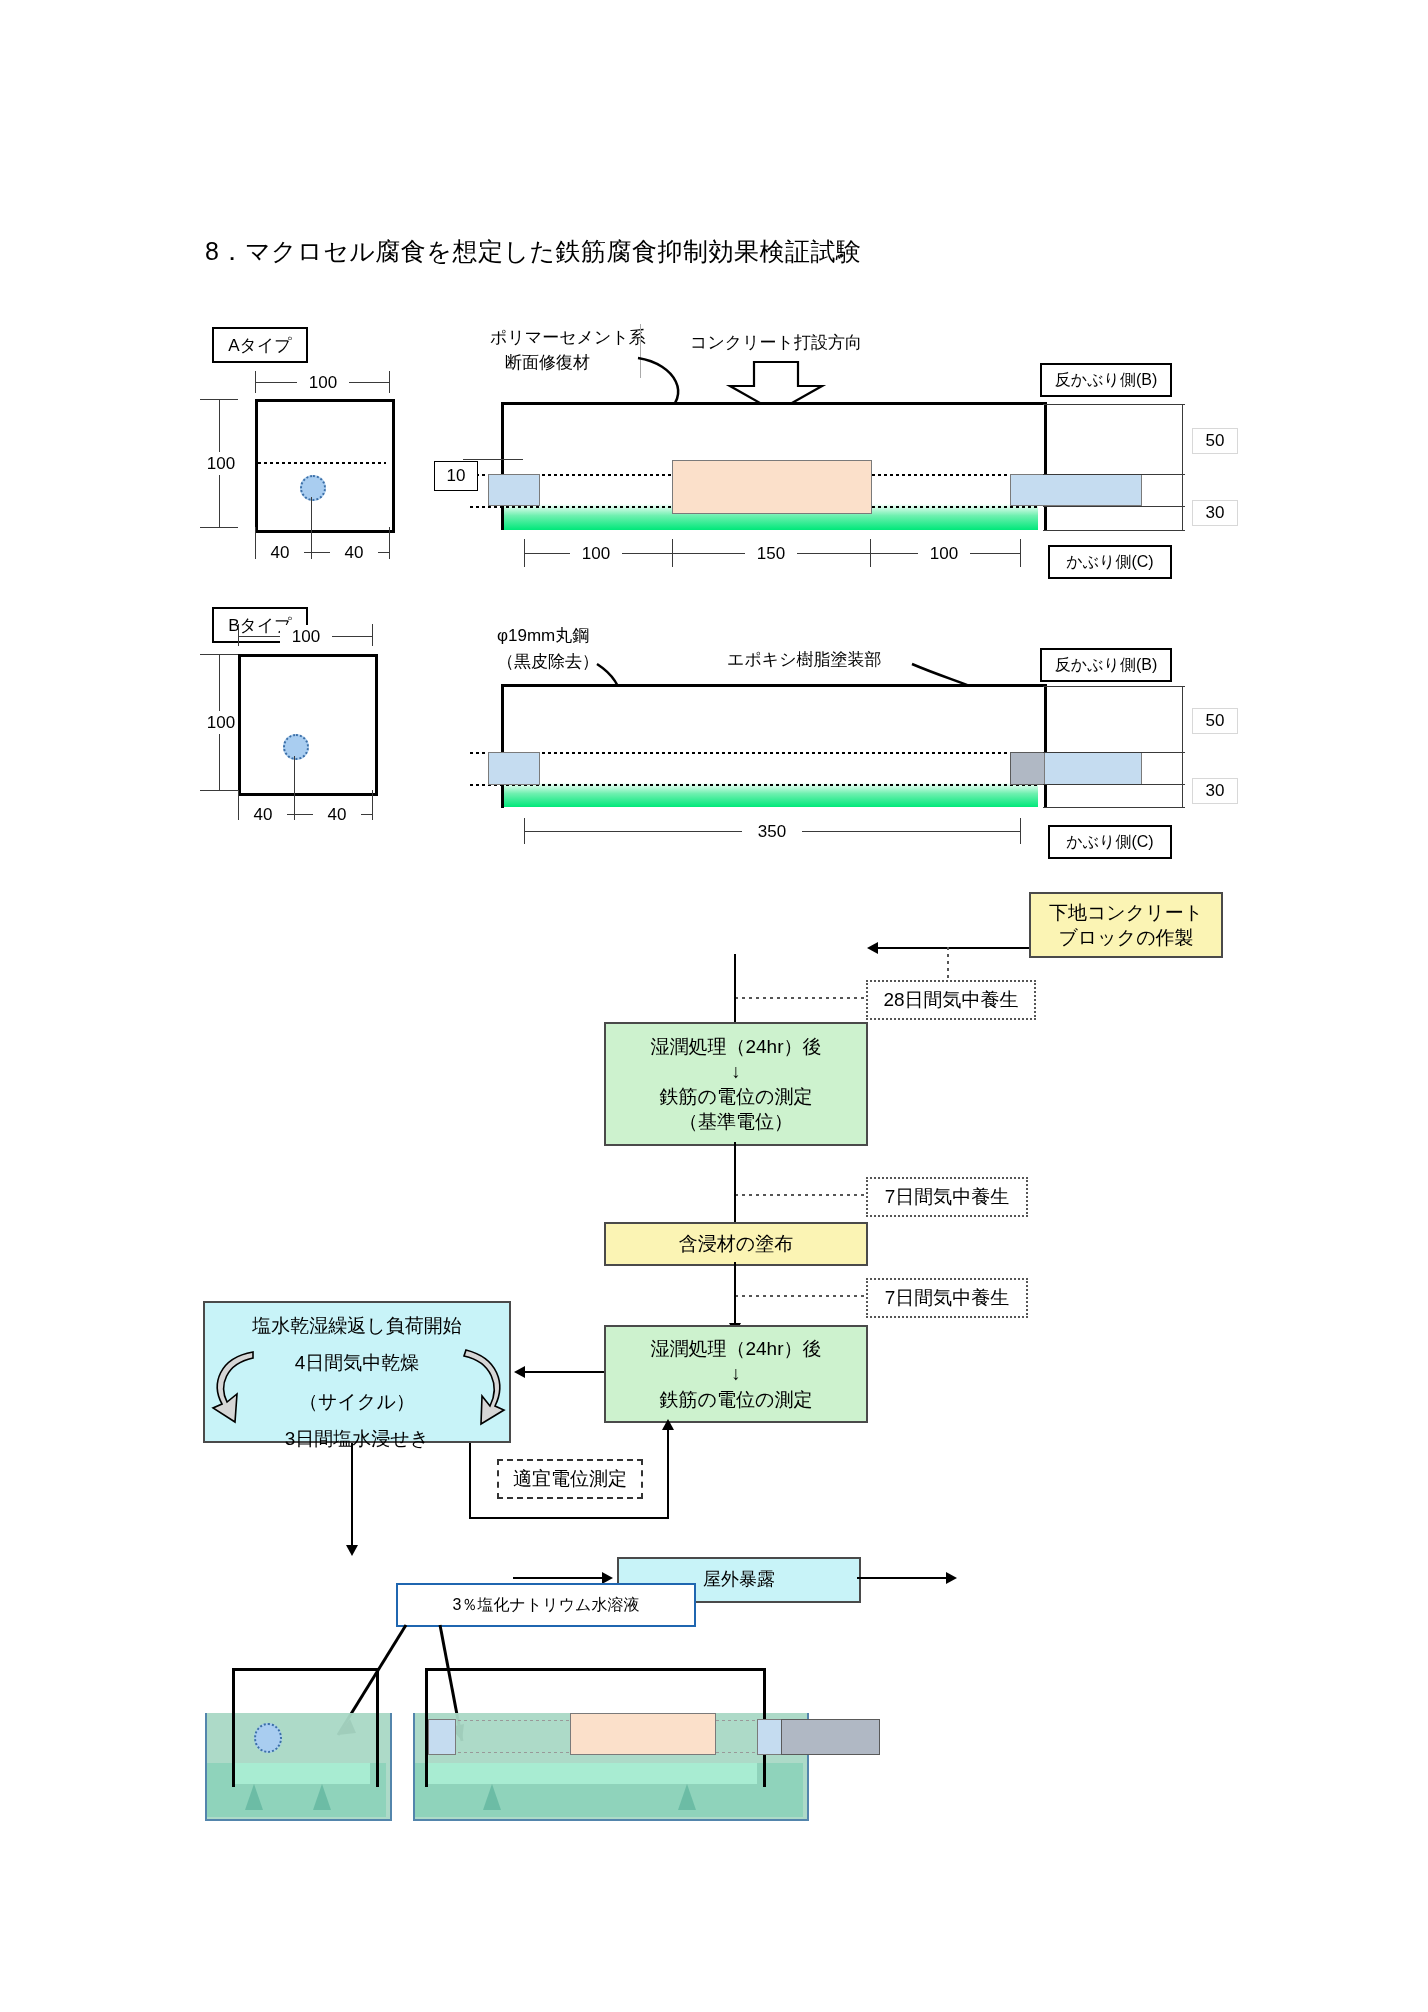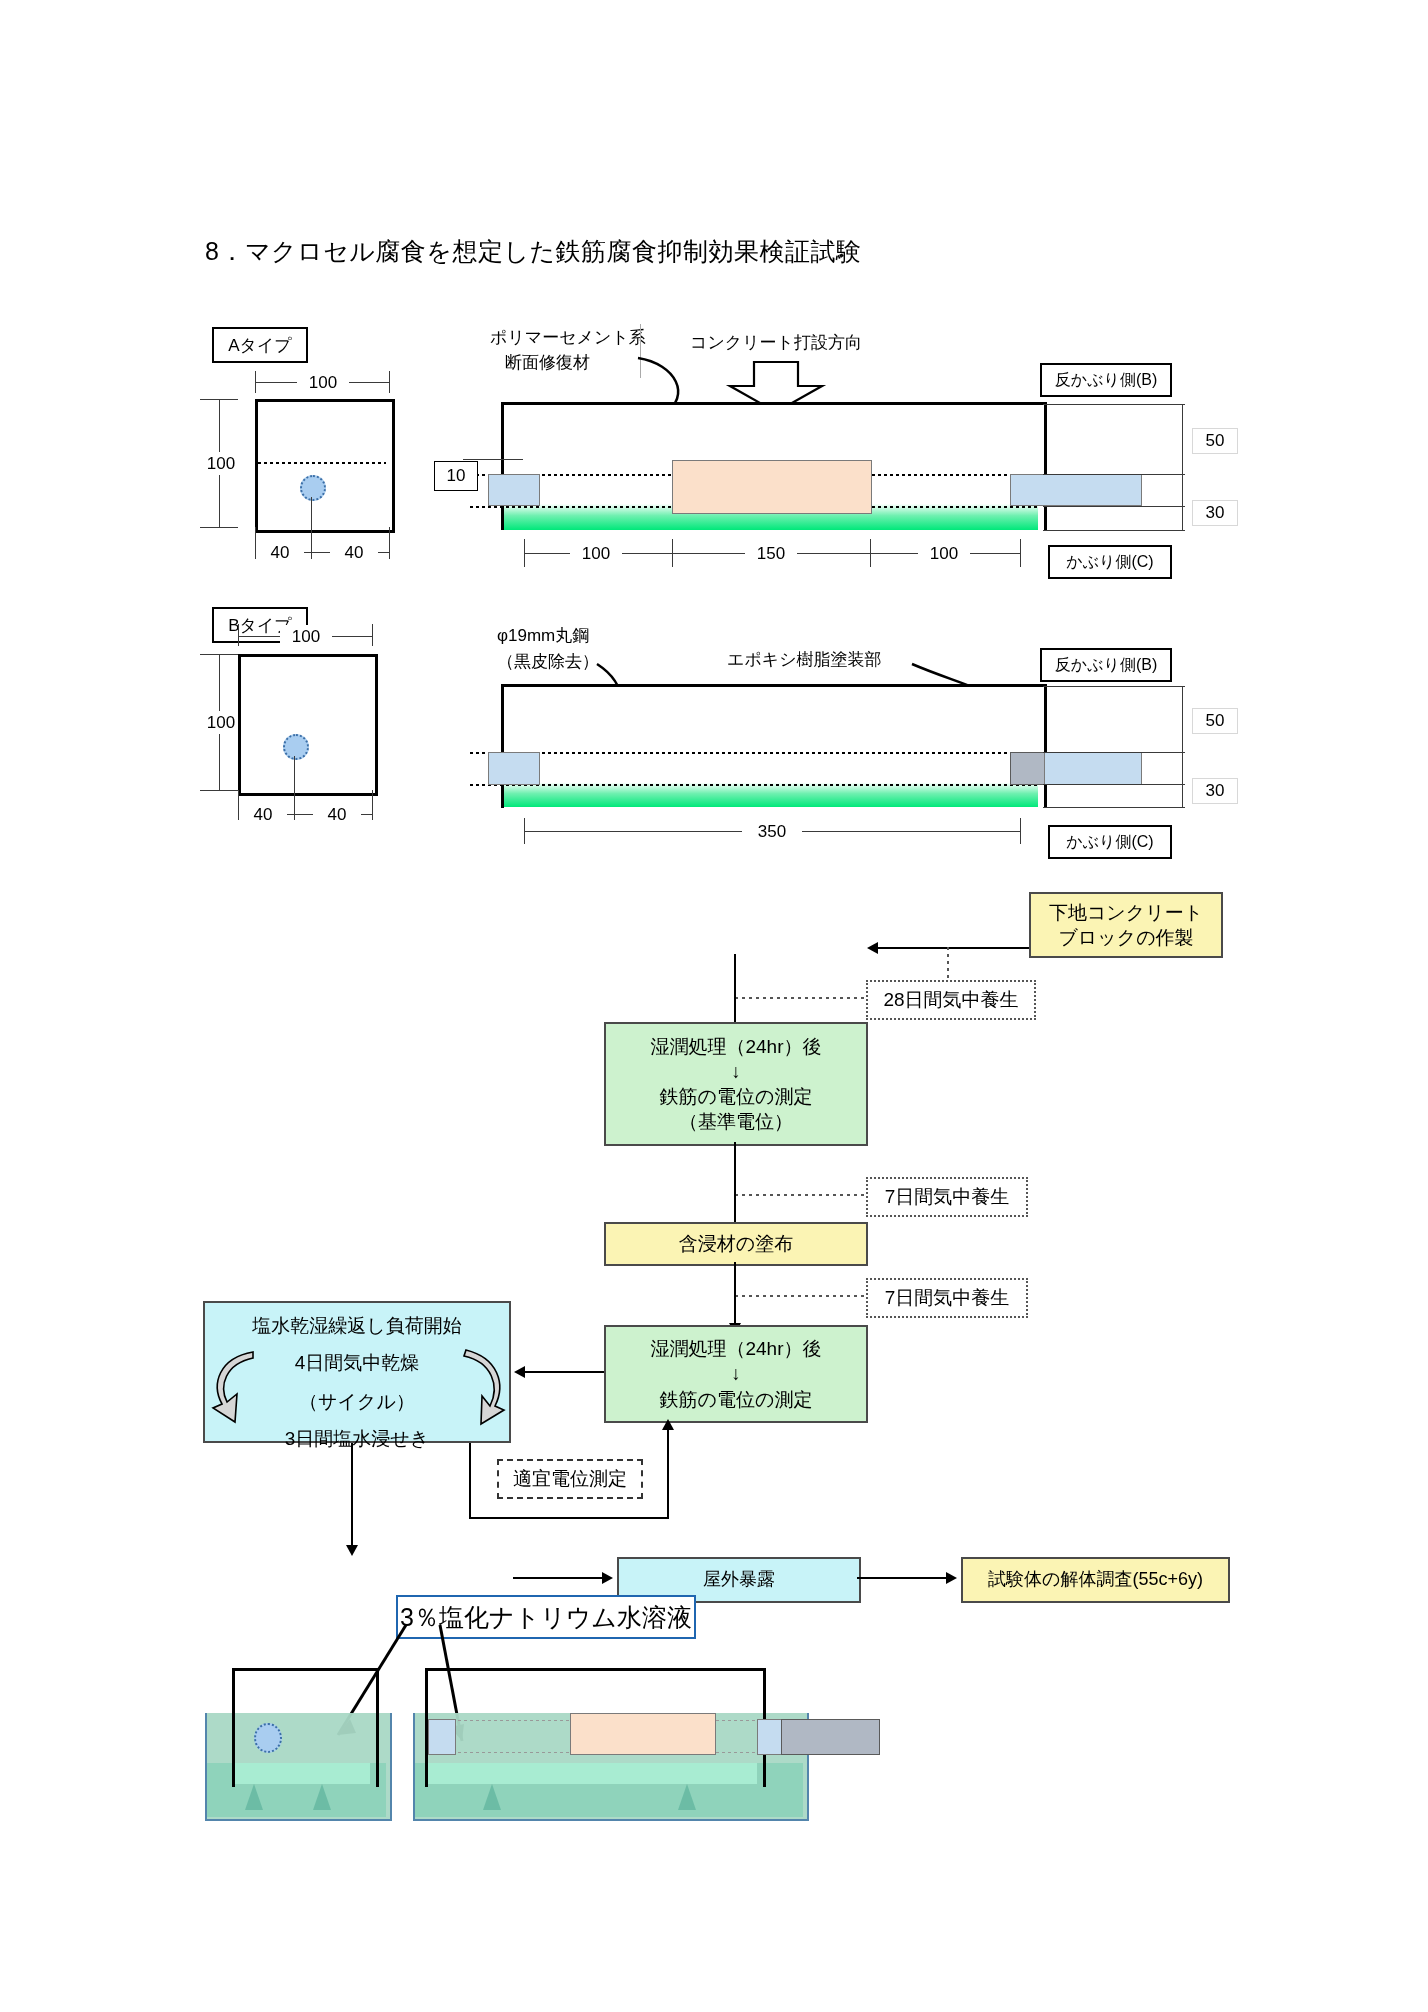--- a/index.html
+++ b/index.html
@@ -67,22 +67,22 @@
   
   .tank{
     background:#a9d9c6;border:2px solid #4a7fa8;border-top:none;
     opacity:.95;
   }
   .tank-liquid{background:#8fd3bb;}
   .inner-liquid{background:#a8ecd2;}
   .support{width:0;height:0;border-left:9px solid transparent;
            border-right:9px solid transparent;border-bottom:26px solid #63b6a0;opacity:.8;}
   .saltbox{
-    border:2px solid #1f66b0;background:#fff;font-size:25px;
-    display:flex;align-items:center;justify-content:center;color:#000;margin-top:12px;
+    border:2px solid #1f66b0;background:#fff;font-size:16px;
+    display:flex;align-items:center;justify-content:center;color:#000;
   }
   svg{overflow:visible;}
 </style>
 </head>
 <body>
 
 <div id="page">
 
   <div class="abs txt" id="h-main">8．マクロセル腐食を想定した鉄筋腐食抑制効果検証試験</div>
 
@@ -293,23 +293,20 @@
 
   <div class="abs arrow-line-h" style="left:513px;top:1577px;width:90px;"></div>
   <div class="abs ah-right" style="left:602px;top:1572px;"></div>
 
   <div class="abs fbox cyan" style="left:617px;top:1557px;width:240px;height:42px;font-size:18px;">
     <span>屋外暴露</span>
   </div>
   <div class="abs arrow-line-h" style="left:857px;top:1577px;width:90px;"></div>
   <div class="abs ah-right" style="left:946px;top:1572px;"></div>
 
-  <div class="abs fbox yellow" style="left:961px;top:1557px;width:265px;height:42px;font-size:18px;">
-    <span>試験体の解体調査(55c+6y)</span>
-  </div>
 
   <div class="abs saltbox" style="left:396px;top:1583px;width:296px;height:40px;">3％塩化ナトリウム水溶液</div>
 
   <svg class="abs" style="left:290px;top:1623px;" width="180" height="140">
     <line x1="116" y1="2" x2="48" y2="112" stroke="#000" stroke-width="3"></line>
     <polygon points="48,112 60,96 66,110" fill="#000"></polygon>
   </svg>
   <svg class="abs" style="left:400px;top:1623px;" width="180" height="150">
     <line x1="40" y1="2" x2="62" y2="118" stroke="#000" stroke-width="3"></line>
     <polygon points="62,118 50,104 64,101" fill="#000"></polygon>

